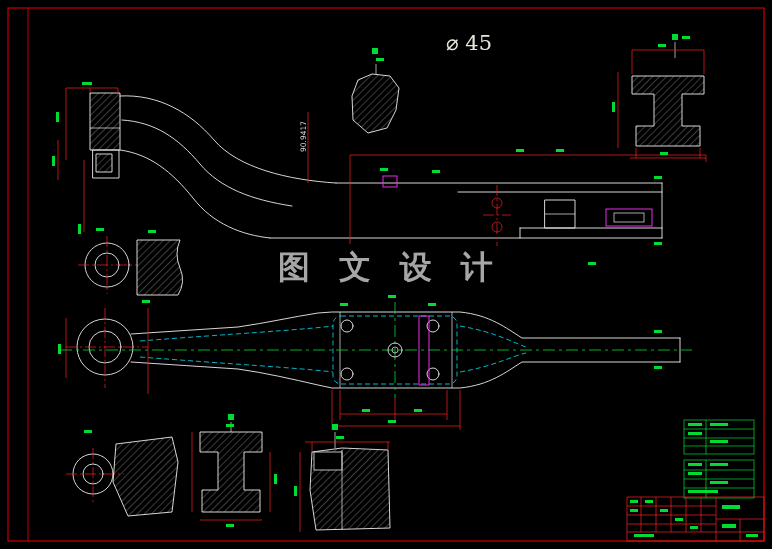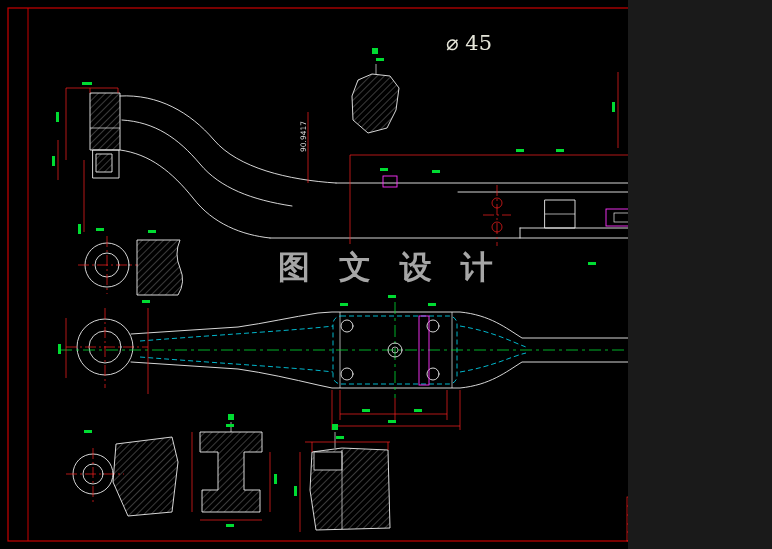--- a/index.html
+++ b/index.html
@@ -1,16 +1,16 @@
 <!DOCTYPE html>
 <html><head>
 <meta charset="utf-8">
 <style>
   html,body{margin:0;padding:0;background:#1a1a1a;}
-  .stage{width:628px;height:549px;background:#000;position:relative;overflow:hidden;}
+  .stage{width:772px;height:549px;background:#000;position:relative;overflow:hidden;}
   svg{position:absolute;left:0;top:0;}
   .w {stroke:#ededed;stroke-width:.9;fill:none;stroke-linejoin:round;stroke-linecap:round;}
   .wh{stroke:#ededed;stroke-width:.9;fill:url(#h);stroke-linejoin:round;}
   .w2{stroke:#ededed;stroke-width:.7;fill:none;}
   .r {stroke:#ff1f1f;stroke-width:.7;fill:none;}
   .rc{stroke:#ff1f1f;stroke-width:.7;fill:none;stroke-dasharray:11 3 2 3;}
   .g {stroke:#00dc32;stroke-width:.7;fill:none;}
   .gc{stroke:#00dc32;stroke-width:.8;fill:none;stroke-dasharray:12 4 3 4;}
   .c {stroke:#00e5ff;stroke-width:.8;fill:none;stroke-dasharray:5 3;}
   .m {stroke:#ff33ff;stroke-width:.9;fill:none;}

